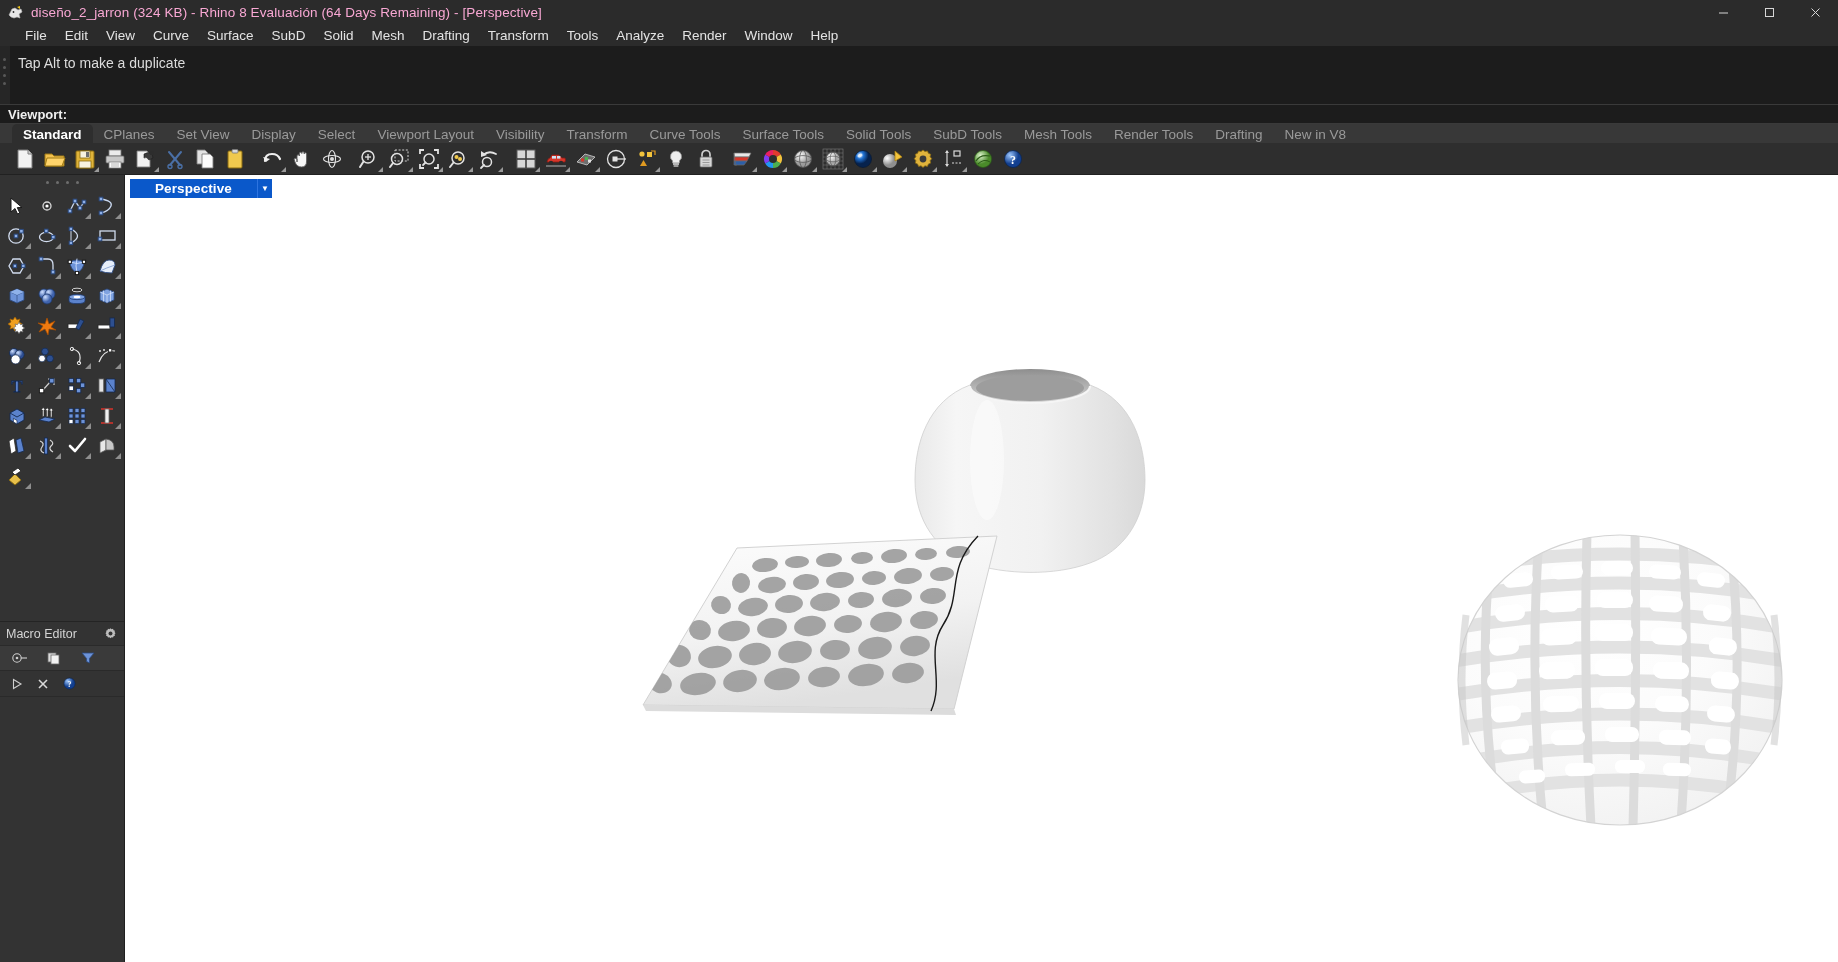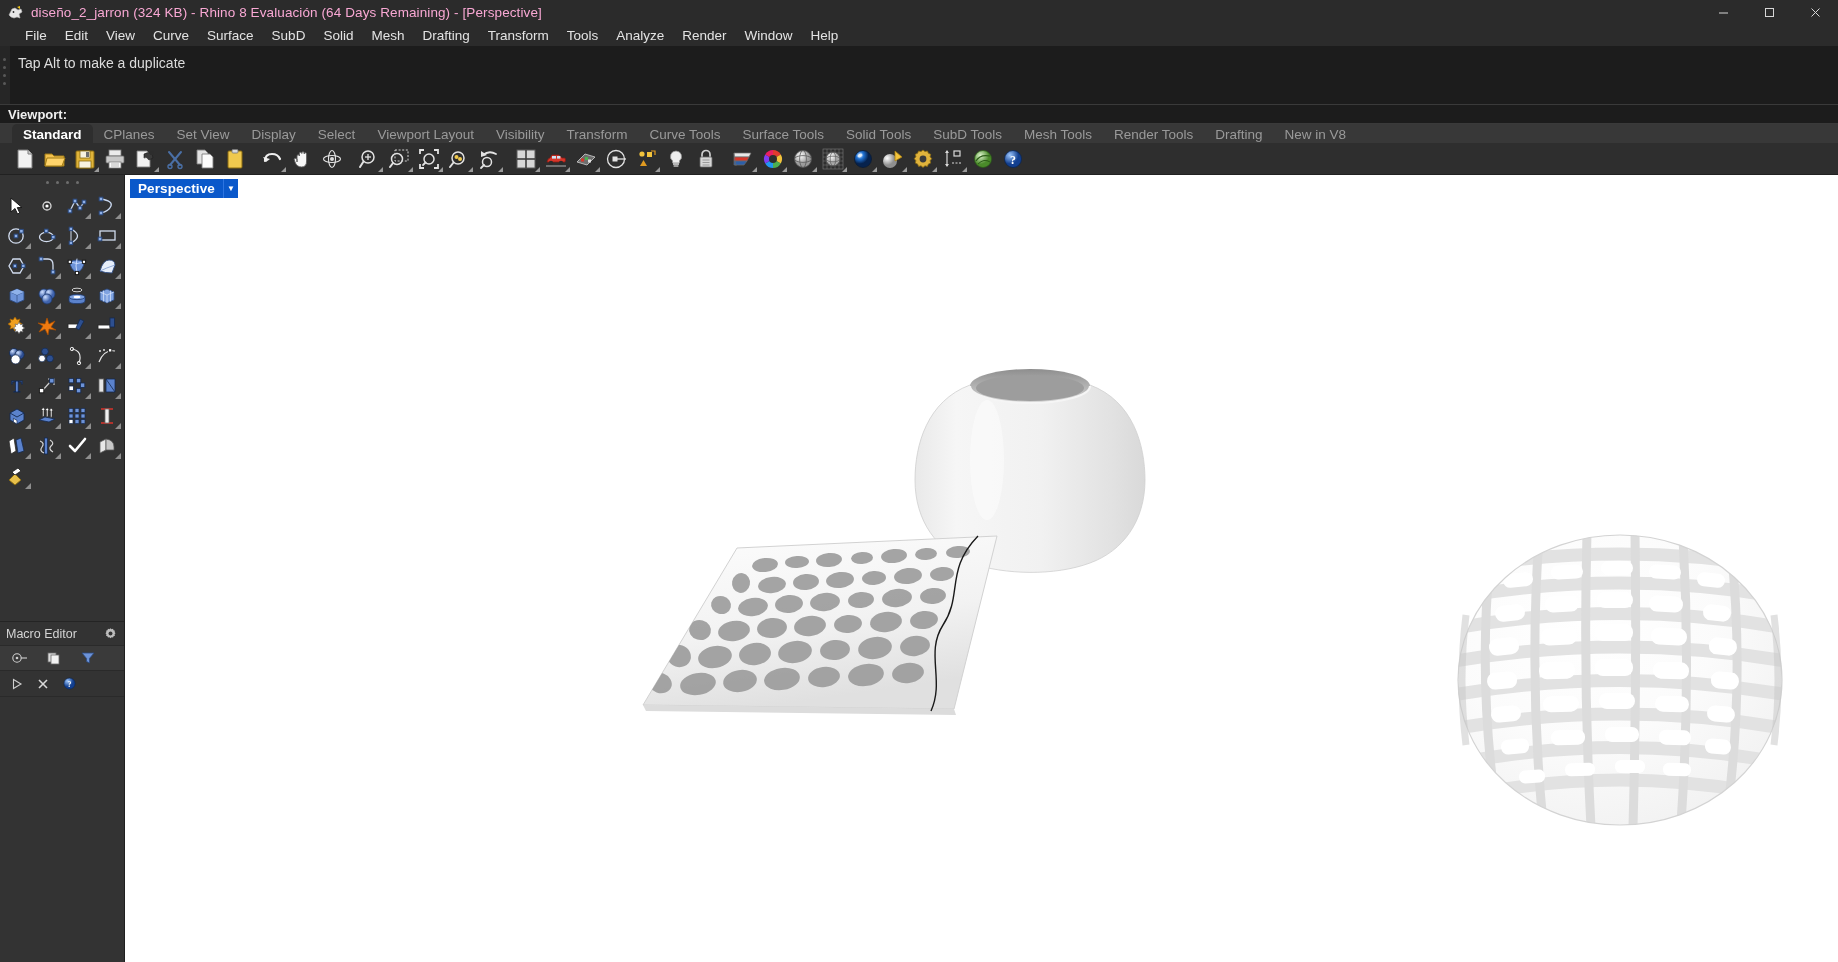--- a/index.html
+++ b/index.html
@@ -145,21 +145,21 @@
   .mt-btn2 { width:18px; height:18px; display:flex; align-items:center; justify-content:center; }
   .macro-body { flex:1; background:#333333; }
 
   
   .viewport { flex:1; position:relative; background:#ffffff; overflow:hidden; }
   .vp-label {
     position:absolute; left:5px; top:4px; display:flex; align-items:stretch; z-index:10;
     font-size:13.5px; height:19px;
   }
   .vp-label-name {
-    background:#0a58ca; color:#ffffff; font-weight:bold; padding:0 8px;
+    background:#0a58ca; color:#ffffff; font-weight:bold; padding:0 25px;
     display:flex; align-items:center; letter-spacing:.1px;
   }
   .vp-label-arrow {
     background:#0a58ca; color:#ffffff; width:15px; display:flex;
     align-items:center; justify-content:center; border-left:1px solid #2d74e0;
     font-size:8px;
   }
   .vp-canvas { position:absolute; inset:0; }
 </style>
 </head>

